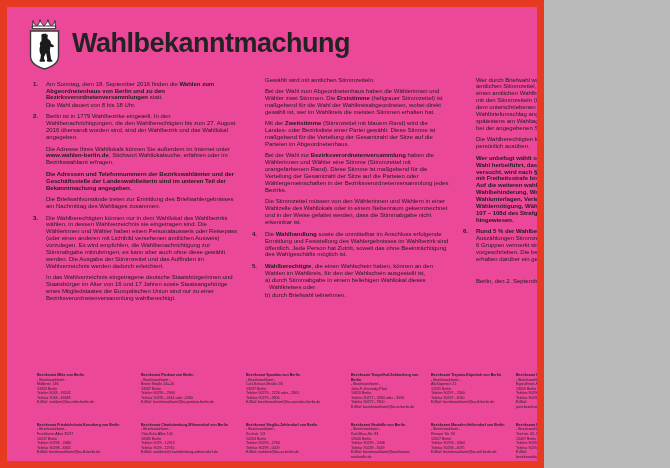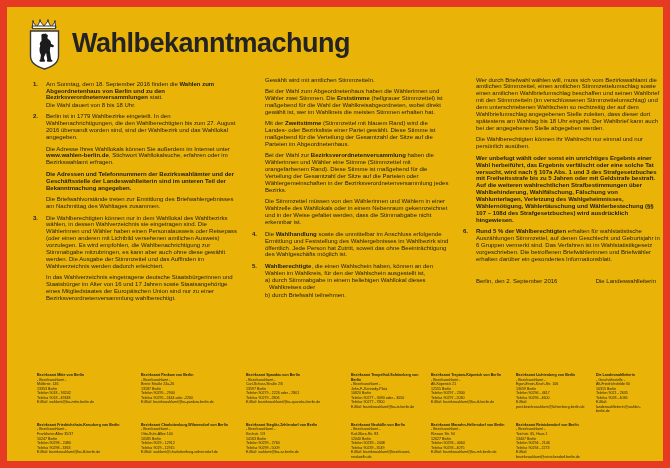--- a/index.html
+++ b/index.html
@@ -1,17 +1,17 @@
 <!DOCTYPE html>
 <html><head>
 <meta charset="utf-8">
 <style>
   html,body{margin:0;padding:0;background:#b9b9b9;}
-  .page{position:relative;width:670px;height:468px;box-sizing:border-box;
-    border:7px solid #e63b22;background:#eab308;overflow:hidden;
+  .page{position:relative;width:544px;height:468px;box-sizing:border-box;
+    border:7px solid #e63b22;background:#ec4899;overflow:hidden;
     font-family:"Liberation Sans",sans-serif;color:#1d1d1b;}
   .header{display:flex;align-items:center;gap:11px;padding:13px 0 0 21px;height:60px;box-sizing:border-box;}
   .crest{width:33px;height:52px;flex:0 0 33px;}
   .title{font-size:27px;font-weight:bold;letter-spacing:-0.5px;color:#232323;}
   .cols{display:grid;grid-template-columns:205px 197px 197px;column-gap:14px;
     padding:9px 4px 0 26px;font-size:6px;line-height:6.9px;}
   .block{margin-top:4.6px;padding-left:13px;}
   .item{display:flex;padding-left:0;}
   .num{flex:0 0 13px;font-weight:bold;}
   .txt{flex:1;}

